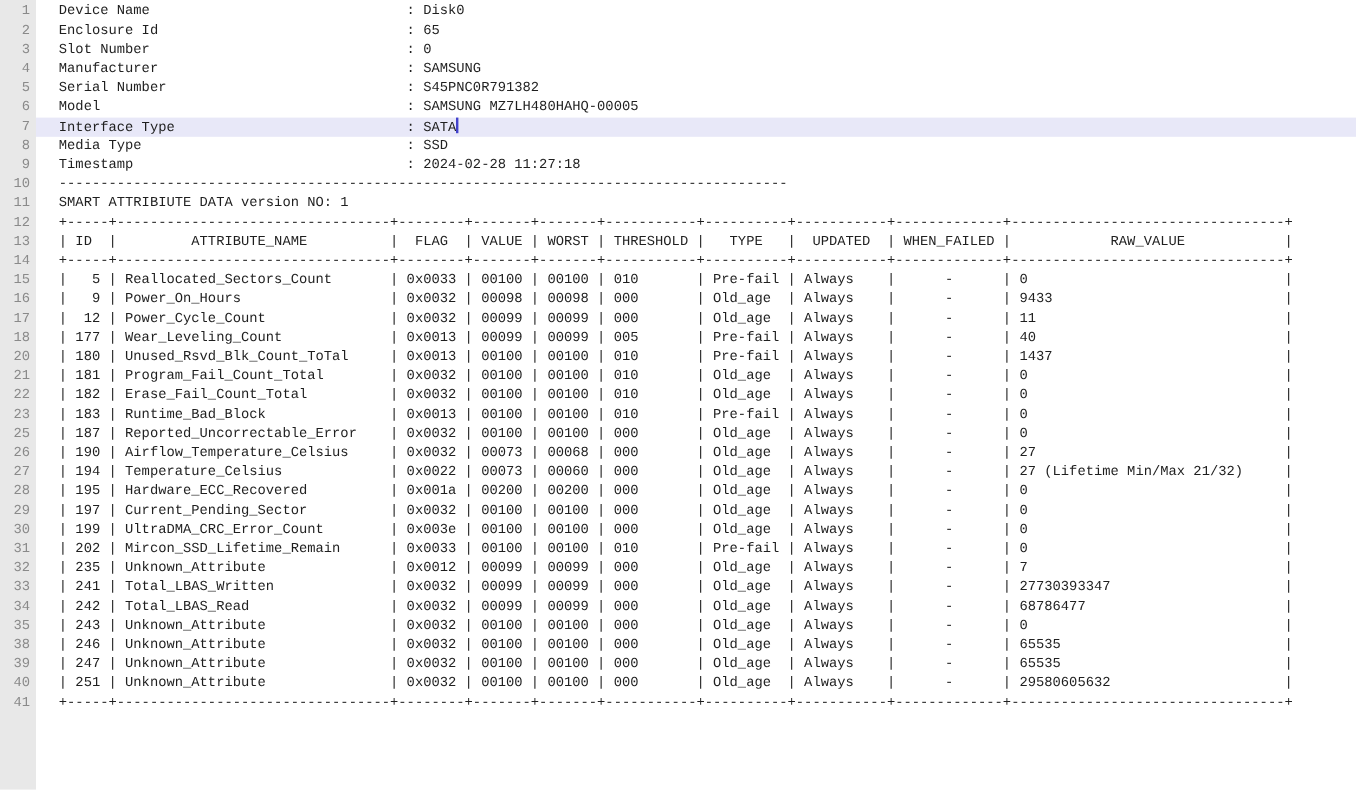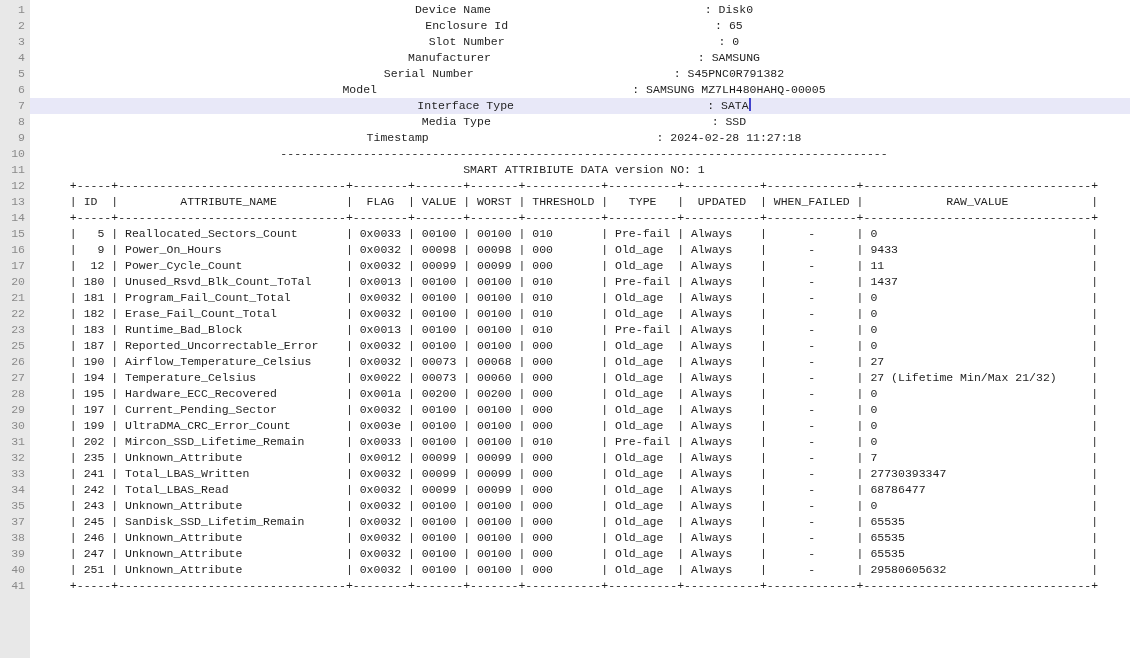--- a/index.html
+++ b/index.html
@@ -21,21 +21,21 @@
   }
   .line{display:flex;height:16px;white-space:pre;}
   .ln{
     flex:0 0 30px;
     text-align:right;
     padding-right:5px;
     background:var(--gutter-bg);
     color:var(--gutter-text);
     user-select:none;
   }
-  .lbody{flex:1 1 auto;padding-left:8px;color:var(--text);text-align:center;}
+  .lbody{flex:1 1 auto;padding-left:19px;color:var(--text);}
   .line.current .lbody{background:var(--hl);}
   .caret{
     display:inline-block;
     width:2px;height:13px;
     background:var(--caret);
     vertical-align:-2px;
   }
 </style>
 </head>
 <body>
@@ -52,34 +52,34 @@
       <div class="line"><span class="ln">8</span><span class="lbody">Media Type                                : SSD</span></div>
       <div class="line"><span class="ln">9</span><span class="lbody">Timestamp                                 : 2024-02-28 11:27:18</span></div>
       <div class="line"><span class="ln">10</span><span class="lbody">----------------------------------------------------------------------------------------</span></div>
       <div class="line"><span class="ln">11</span><span class="lbody">SMART ATTRIBIUTE DATA version NO: 1</span></div>
       <div class="line"><span class="ln">12</span><span class="lbody">+-----+---------------------------------+--------+-------+-------+-----------+----------+-----------+-------------+---------------------------------+</span></div>
       <div class="line"><span class="ln">13</span><span class="lbody">| ID  |         ATTRIBUTE_NAME          |  FLAG  | VALUE | WORST | THRESHOLD |   TYPE   |  UPDATED  | WHEN_FAILED |            RAW_VALUE            |</span></div>
       <div class="line"><span class="ln">14</span><span class="lbody">+-----+---------------------------------+--------+-------+-------+-----------+----------+-----------+-------------+---------------------------------+</span></div>
       <div class="line"><span class="ln">15</span><span class="lbody">|   5 | Reallocated_Sectors_Count       | 0x0033 | 00100 | 00100 | 010       | Pre-fail | Always    |      -      | 0                               |</span></div>
       <div class="line"><span class="ln">16</span><span class="lbody">|   9 | Power_On_Hours                  | 0x0032 | 00098 | 00098 | 000       | Old_age  | Always    |      -      | 9433                            |</span></div>
       <div class="line"><span class="ln">17</span><span class="lbody">|  12 | Power_Cycle_Count               | 0x0032 | 00099 | 00099 | 000       | Old_age  | Always    |      -      | 11                              |</span></div>
+      <div class="line"><span class="ln">18</span><span class="lbody">| 177 | Wear_Leveling_Count             | 0x0013 | 00099 | 00099 | 005       | Pre-fail | Always    |      -      | 40                              |</span></div>
       <div class="line"><span class="ln">20</span><span class="lbody">| 180 | Unused_Rsvd_Blk_Count_ToTal     | 0x0013 | 00100 | 00100 | 010       | Pre-fail | Always    |      -      | 1437                            |</span></div>
       <div class="line"><span class="ln">21</span><span class="lbody">| 181 | Program_Fail_Count_Total        | 0x0032 | 00100 | 00100 | 010       | Old_age  | Always    |      -      | 0                               |</span></div>
       <div class="line"><span class="ln">22</span><span class="lbody">| 182 | Erase_Fail_Count_Total          | 0x0032 | 00100 | 00100 | 010       | Old_age  | Always    |      -      | 0                               |</span></div>
       <div class="line"><span class="ln">23</span><span class="lbody">| 183 | Runtime_Bad_Block               | 0x0013 | 00100 | 00100 | 010       | Pre-fail | Always    |      -      | 0                               |</span></div>
       <div class="line"><span class="ln">25</span><span class="lbody">| 187 | Reported_Uncorrectable_Error    | 0x0032 | 00100 | 00100 | 000       | Old_age  | Always    |      -      | 0                               |</span></div>
       <div class="line"><span class="ln">26</span><span class="lbody">| 190 | Airflow_Temperature_Celsius     | 0x0032 | 00073 | 00068 | 000       | Old_age  | Always    |      -      | 27                              |</span></div>
       <div class="line"><span class="ln">27</span><span class="lbody">| 194 | Temperature_Celsius             | 0x0022 | 00073 | 00060 | 000       | Old_age  | Always    |      -      | 27 (Lifetime Min/Max 21/32)     |</span></div>
       <div class="line"><span class="ln">28</span><span class="lbody">| 195 | Hardware_ECC_Recovered          | 0x001a | 00200 | 00200 | 000       | Old_age  | Always    |      -      | 0                               |</span></div>
       <div class="line"><span class="ln">29</span><span class="lbody">| 197 | Current_Pending_Sector          | 0x0032 | 00100 | 00100 | 000       | Old_age  | Always    |      -      | 0                               |</span></div>
       <div class="line"><span class="ln">30</span><span class="lbody">| 199 | UltraDMA_CRC_Error_Count        | 0x003e | 00100 | 00100 | 000       | Old_age  | Always    |      -      | 0                               |</span></div>
       <div class="line"><span class="ln">31</span><span class="lbody">| 202 | Mircon_SSD_Lifetime_Remain      | 0x0033 | 00100 | 00100 | 010       | Pre-fail | Always    |      -      | 0                               |</span></div>
       <div class="line"><span class="ln">32</span><span class="lbody">| 235 | Unknown_Attribute               | 0x0012 | 00099 | 00099 | 000       | Old_age  | Always    |      -      | 7                               |</span></div>
       <div class="line"><span class="ln">33</span><span class="lbody">| 241 | Total_LBAS_Written              | 0x0032 | 00099 | 00099 | 000       | Old_age  | Always    |      -      | 27730393347                     |</span></div>
       <div class="line"><span class="ln">34</span><span class="lbody">| 242 | Total_LBAS_Read                 | 0x0032 | 00099 | 00099 | 000       | Old_age  | Always    |      -      | 68786477                        |</span></div>
       <div class="line"><span class="ln">35</span><span class="lbody">| 243 | Unknown_Attribute               | 0x0032 | 00100 | 00100 | 000       | Old_age  | Always    |      -      | 0                               |</span></div>
-      <div class="line"><span class="ln">37</span><span class="lbody">| 245 | SanDisk_SSD_Lifetim_Remain      | 0x0032 | 00100 | 00100 | 000       | Old_age  | Always    |      -      | 65535                           |</span></div>
       <div class="line"><span class="ln">38</span><span class="lbody">| 246 | Unknown_Attribute               | 0x0032 | 00100 | 00100 | 000       | Old_age  | Always    |      -      | 65535                           |</span></div>
       <div class="line"><span class="ln">39</span><span class="lbody">| 247 | Unknown_Attribute               | 0x0032 | 00100 | 00100 | 000       | Old_age  | Always    |      -      | 65535                           |</span></div>
       <div class="line"><span class="ln">40</span><span class="lbody">| 251 | Unknown_Attribute               | 0x0032 | 00100 | 00100 | 000       | Old_age  | Always    |      -      | 29580605632                     |</span></div>
       <div class="line"><span class="ln">41</span><span class="lbody">+-----+---------------------------------+--------+-------+-------+-----------+----------+-----------+-------------+---------------------------------+</span></div>
     </div>
 </div>
 
 </body></html>

